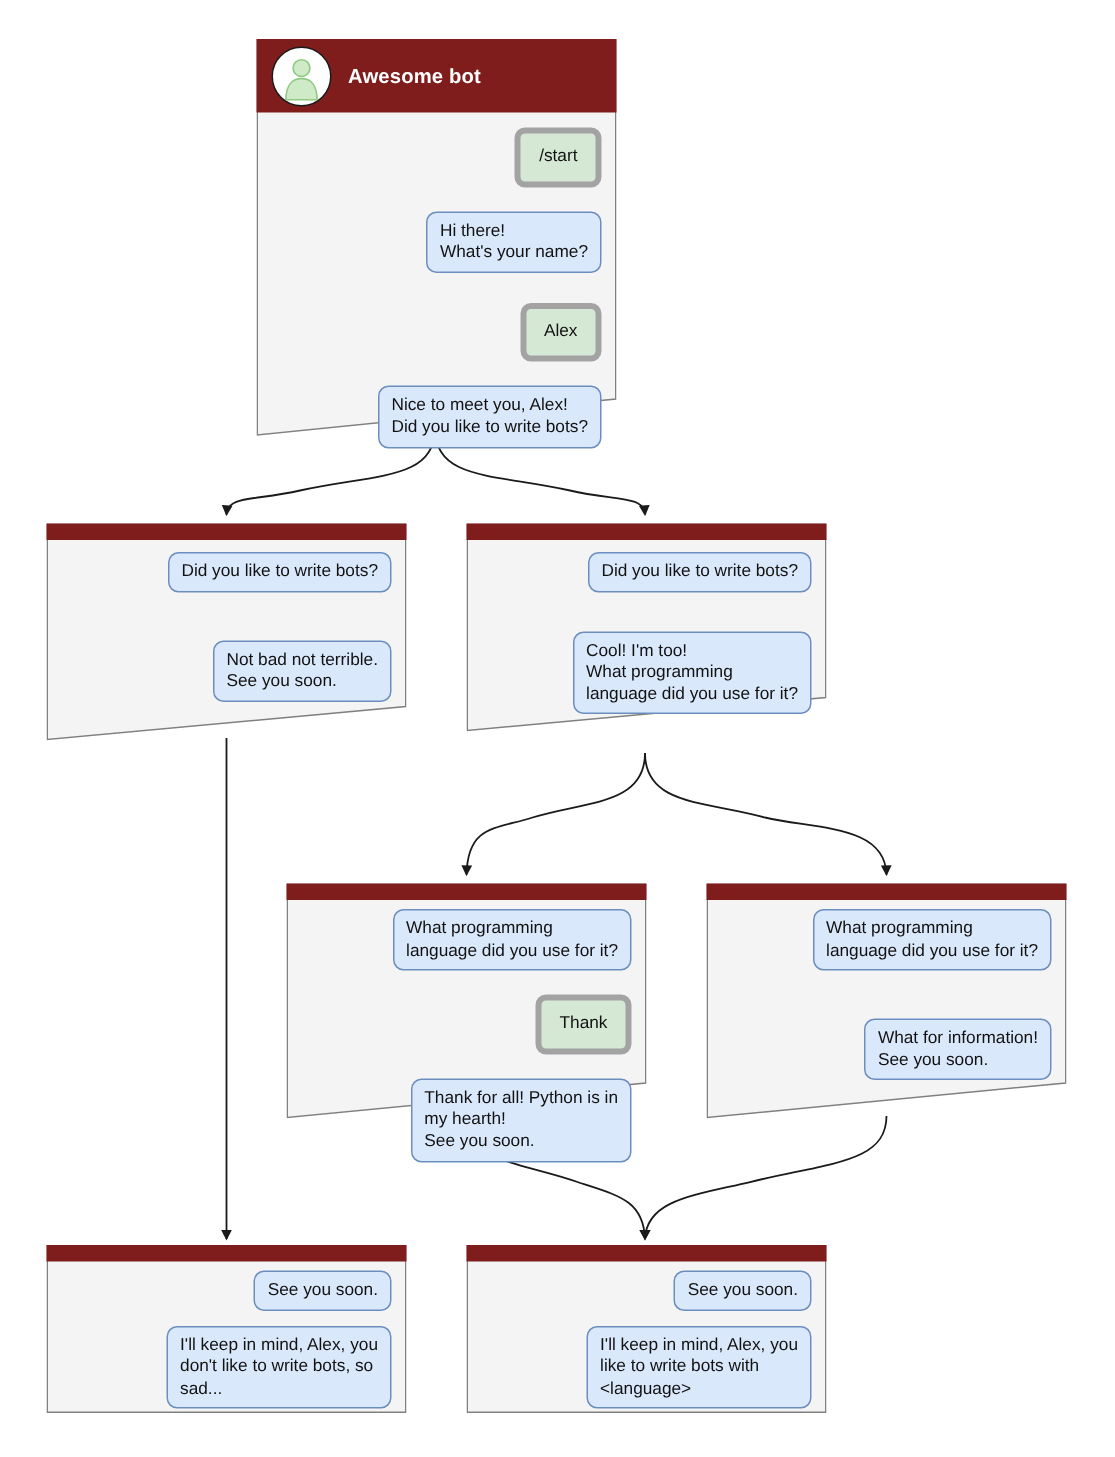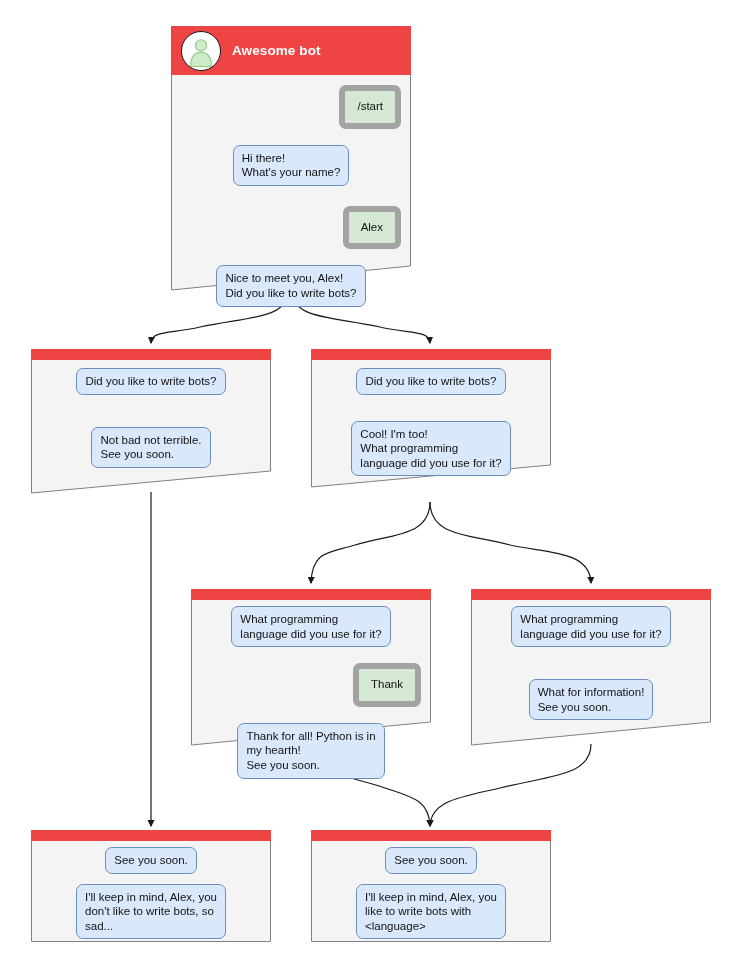--- a/index.html
+++ b/index.html
@@ -43,21 +43,21 @@
     height: 100%;
   }
   .card-inner {
     position: absolute;
     left: 0; top: 0;
     width: 100%;
   }
 
   .card-header {
     position: relative;
-    background: #ef4444;
+    background: #7f1d1d;
     box-sizing: border-box;
     width: 100%;
   }
   .card-header.big {
     height: 49px;
     display: flex;
     align-items: center;
     padding-left: 10px;
   }
   .card-header.slim {
@@ -86,40 +86,40 @@
     position: relative;
     box-sizing: border-box;
     padding: 9px 10px 10px 10px;
   }
 
   
   .row {
     display: flex;
     width: 100%;
   }
-  .row.left  { justify-content: center; }
+  .row.left  { justify-content: flex-end; }
   .row.right { justify-content: flex-end; }
 
   .bubble {
     box-sizing: border-box;
     border-radius: 7px;
     font-size: 11.5px;
     line-height: 14.6px;
     color: #121212;
     padding: 5px 8px 5px 8px;
     white-space: pre-line;
     max-width: 200px;
   }
   .bubble.bot {
     background: #dae8fc;
     border: 1px solid #6c8ebf;
   }
   .bubble.user {
     background: #d5e8d4;
-    border: 6px solid #a3a3a3;
+    border: 4px solid #a3a3a3;
     text-align: center;
   }
   .bubble.user.pad {
     padding: 8px 12px 9px 12px;
   }
 
   .spacer-sm { height: 10px; }
   .spacer-md { height: 16px; }
   .spacer-lg { height: 20px; }
 </style>

